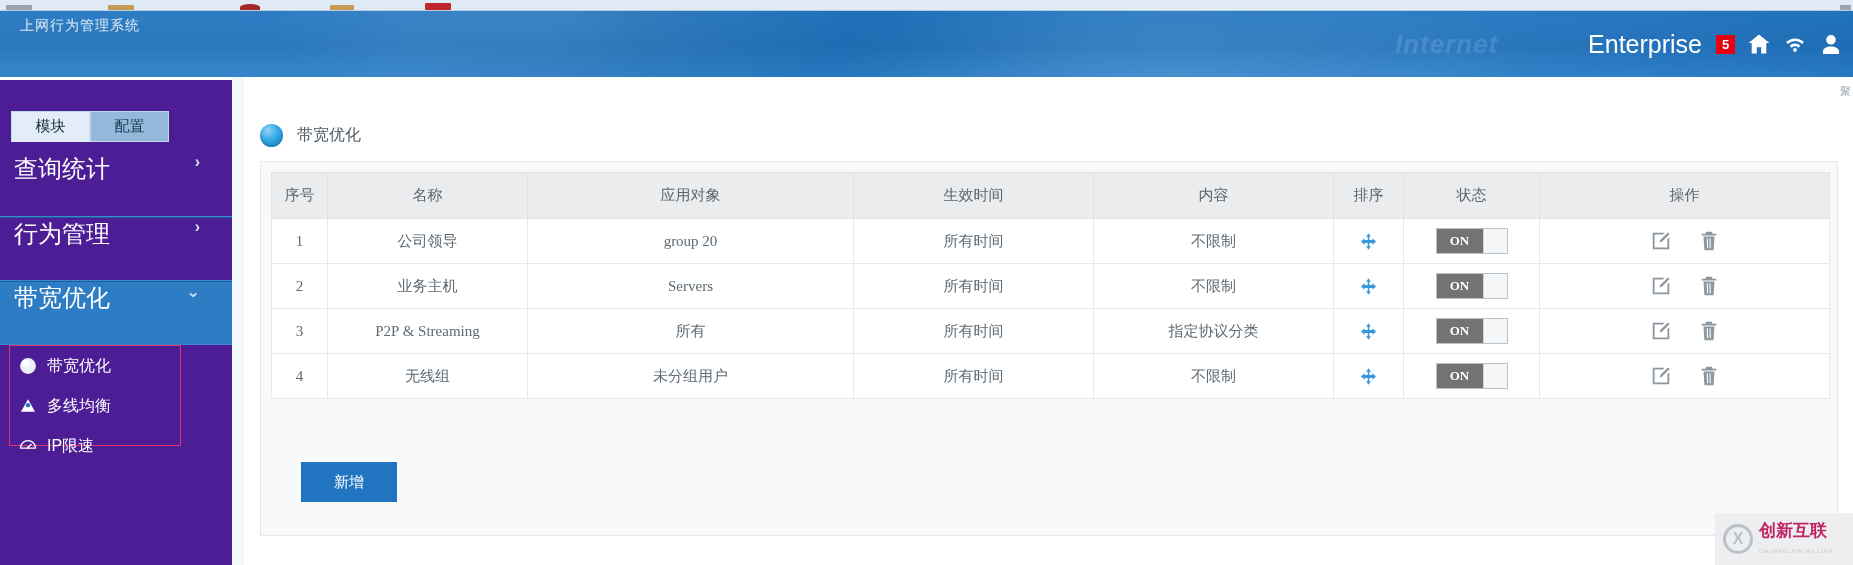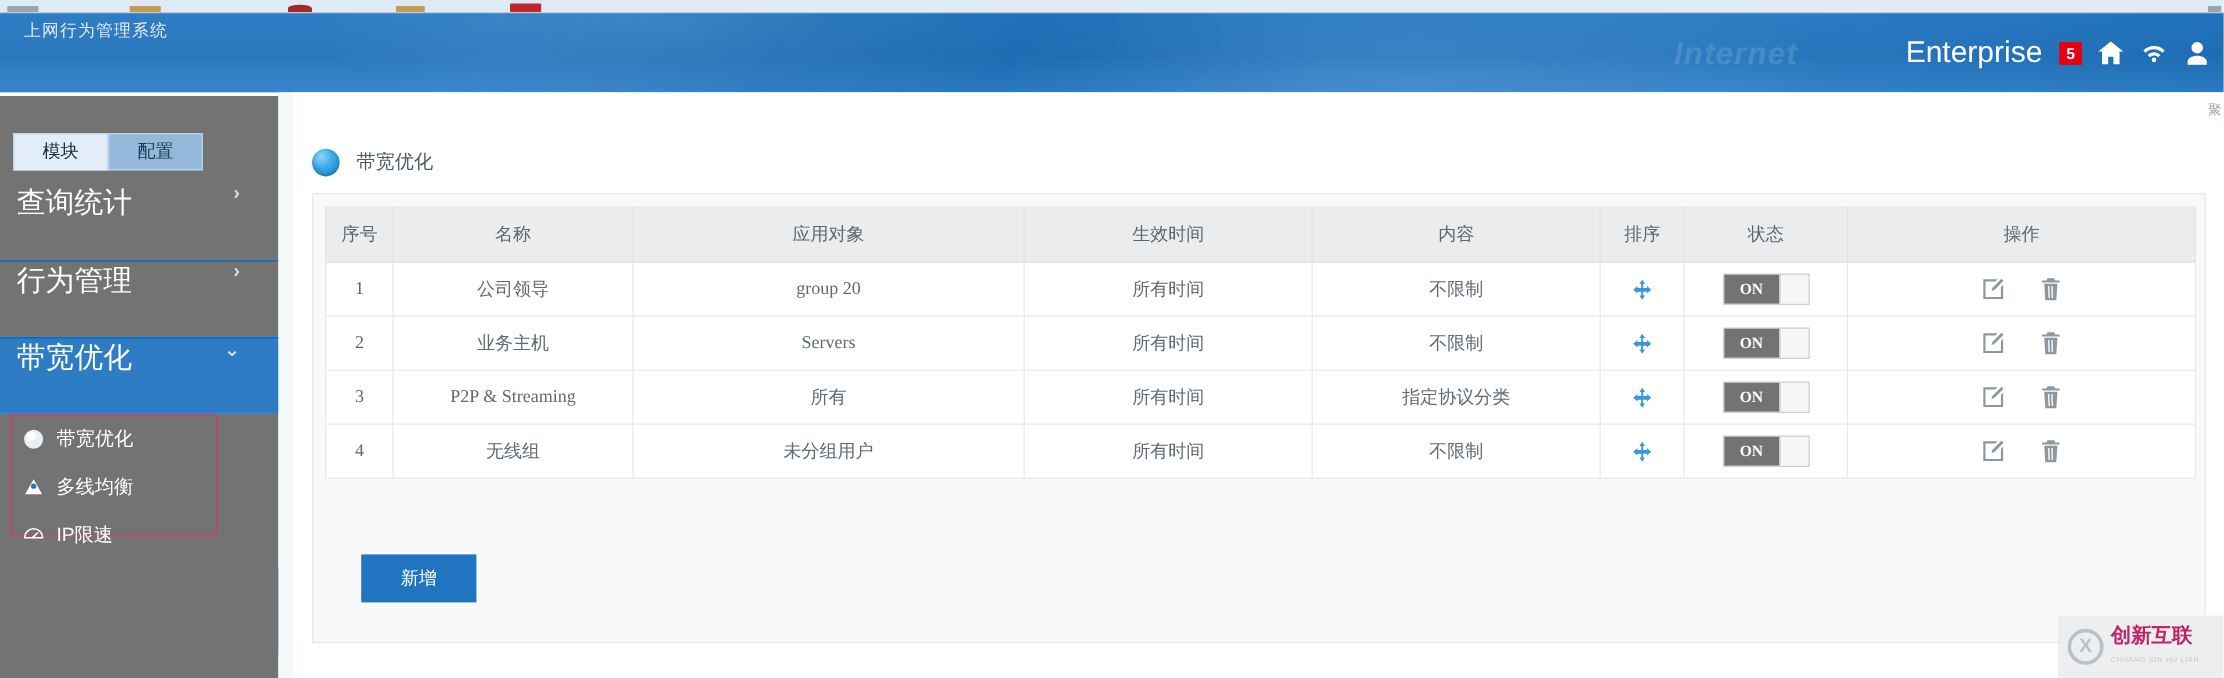--- a/index.html
+++ b/index.html
@@ -72,21 +72,21 @@
     width: 19px; height: 19px;
     display: flex; align-items: center; justify-content: center;
   }
   .hicon { width: 24px; height: 24px; display: block; }
   .hicon svg { width: 100%; height: 100%; fill: #ffffff; }
 
   
   #sidebar {
     position: absolute; top: 77px; left: 0;
     width: 232px; height: 488px;
-    background: #737373;
+    background: #4c1d95;
     border-top: 3px solid #ffffff;
   }
   #side-tabs {
     position: absolute; top: 31px; left: 11px;
     display: flex;
   }
   .side-tab {
     height: 31px; min-width: 79px;
     display: flex; align-items: center; justify-content: center;
     font-size: 15px; color: #1b3a56;

